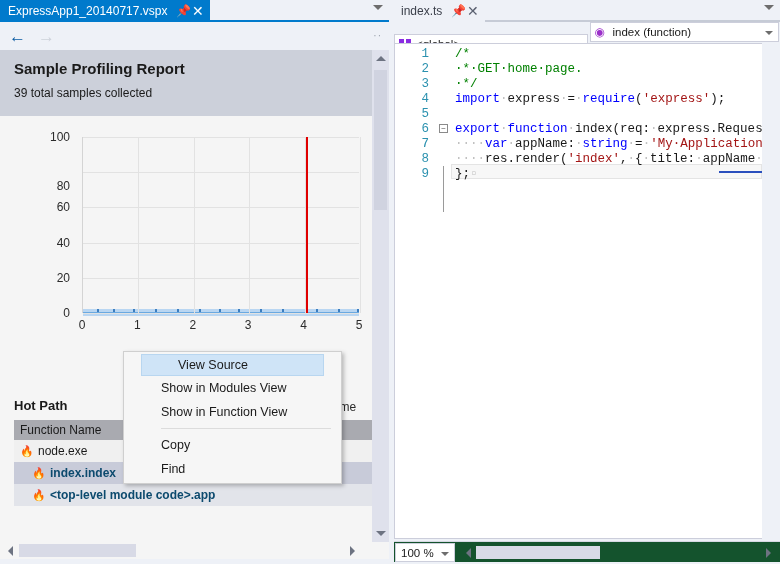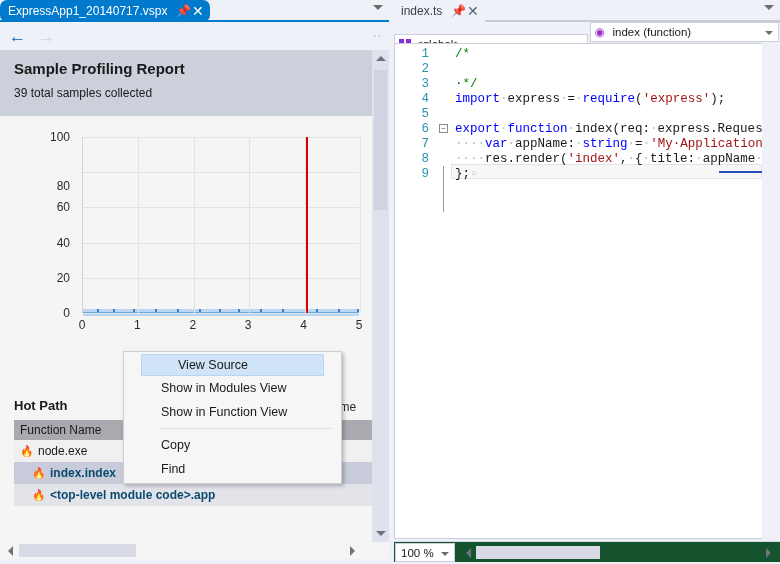--- a/index.html
+++ b/index.html
@@ -18,21 +18,21 @@
     background: #eef1f7;
   }
   .tabstrip {
     position: relative; height: 22px; background: #eef1f7;
     border-bottom: 2px solid #007acc;
   }
   .tab-active {
     position: absolute; left: 0; top: 0; height: 22px;
     background: #007acc; color: #ffffff;
     display: flex; align-items: center; padding: 0 6px 0 8px;
-    font-size: 12px; white-space: nowrap; border-radius: 7px;
+    font-size: 12px; white-space: nowrap;
   }
   .tab-active .tab-title { margin-right: 7px; }
   .tab-pin, .tab-close {
     width: 13px; text-align: center; font-size: 12px; line-height: 1;
     color: #ffffff; margin-left: 2px;
   }
   .tab-close { font-size: 14px; }
   .tabstrip-chevron {
     position: absolute; right: 6px; top: 5px;
     width: 0; height: 0; border-left: 5px solid transparent;
@@ -449,21 +449,21 @@
         <span>index (function)</span>
         <span class="dd-chev"></span>
       </div>
     </div>
 
     <div id="editor">
       <div class="foldbar" style="top:122px;height:46px;"></div>
       <div class="hl-line" style="top:120px;"></div>
       <div id="code" style="padding-top: 3px;">
           <div class="code-line" style="top: 0px;"><span class="lineno">1</span><span class="k-cmt">/*</span></div>
-          <div class="code-line" style="top: 0px;"><span class="lineno">2</span></div>
+          <div class="code-line" style="top: 0px;"><span class="lineno">2</span><span class="k-cmt">·*·GET·home·page.</span></div>
           <div class="code-line" style="top: 0px;"><span class="lineno">3</span><span class="k-cmt">·*/</span></div>
           <div class="code-line" style="top: 0px;"><span class="lineno">4</span><span class="k-kw">import</span><span class="k-ws">·</span><span class="k-pln">express</span><span class="k-ws">·</span><span class="k-pln">=</span><span class="k-ws">·</span><span class="k-kw">require</span><span class="k-pln">(</span><span class="k-str">'express'</span><span class="k-pln">);</span></div>
           <div class="code-line" style="top: 0px;"><span class="lineno">5</span></div>
           <div class="code-line" style="top: 0px;"><span class="lineno">6</span><span class="fold">−</span><span class="k-kw">export</span><span class="k-ws">·</span><span class="k-kw">function</span><span class="k-ws">·</span><span class="k-pln">index</span><span class="k-pln">(req:</span><span class="k-ws">·</span><span class="k-pln">express.Request,</span></div>
           <div class="code-line" style="top: 0px;"><span class="lineno">7</span><span class="k-ws">····</span><span class="k-kw">var</span><span class="k-ws">·</span><span class="k-pln">appName:</span><span class="k-ws">·</span><span class="k-kw">string</span><span class="k-ws">·</span><span class="k-pln">=</span><span class="k-ws">·</span><span class="k-str">'My·Application'</span></div>
           <div class="code-line" style="top: 0px;"><span class="lineno">8</span><span class="k-ws">····</span><span class="k-pln">res.render(</span><span class="k-str">'index'</span><span class="k-pln">,</span><span class="k-ws">·</span><span class="k-pln">{</span><span class="k-ws">·</span><span class="k-pln">title:</span><span class="k-ws">·</span><span class="k-pln">appName</span><span class="k-ws">·</span></div>
           <div class="code-line" style="top: 0px;"><span class="lineno">9</span><span class="k-pln">};</span><span class="k-ws">▫</span></div>
         </div>
       <div class="blue-marker" style="top:127px;"></div>
     </div>

